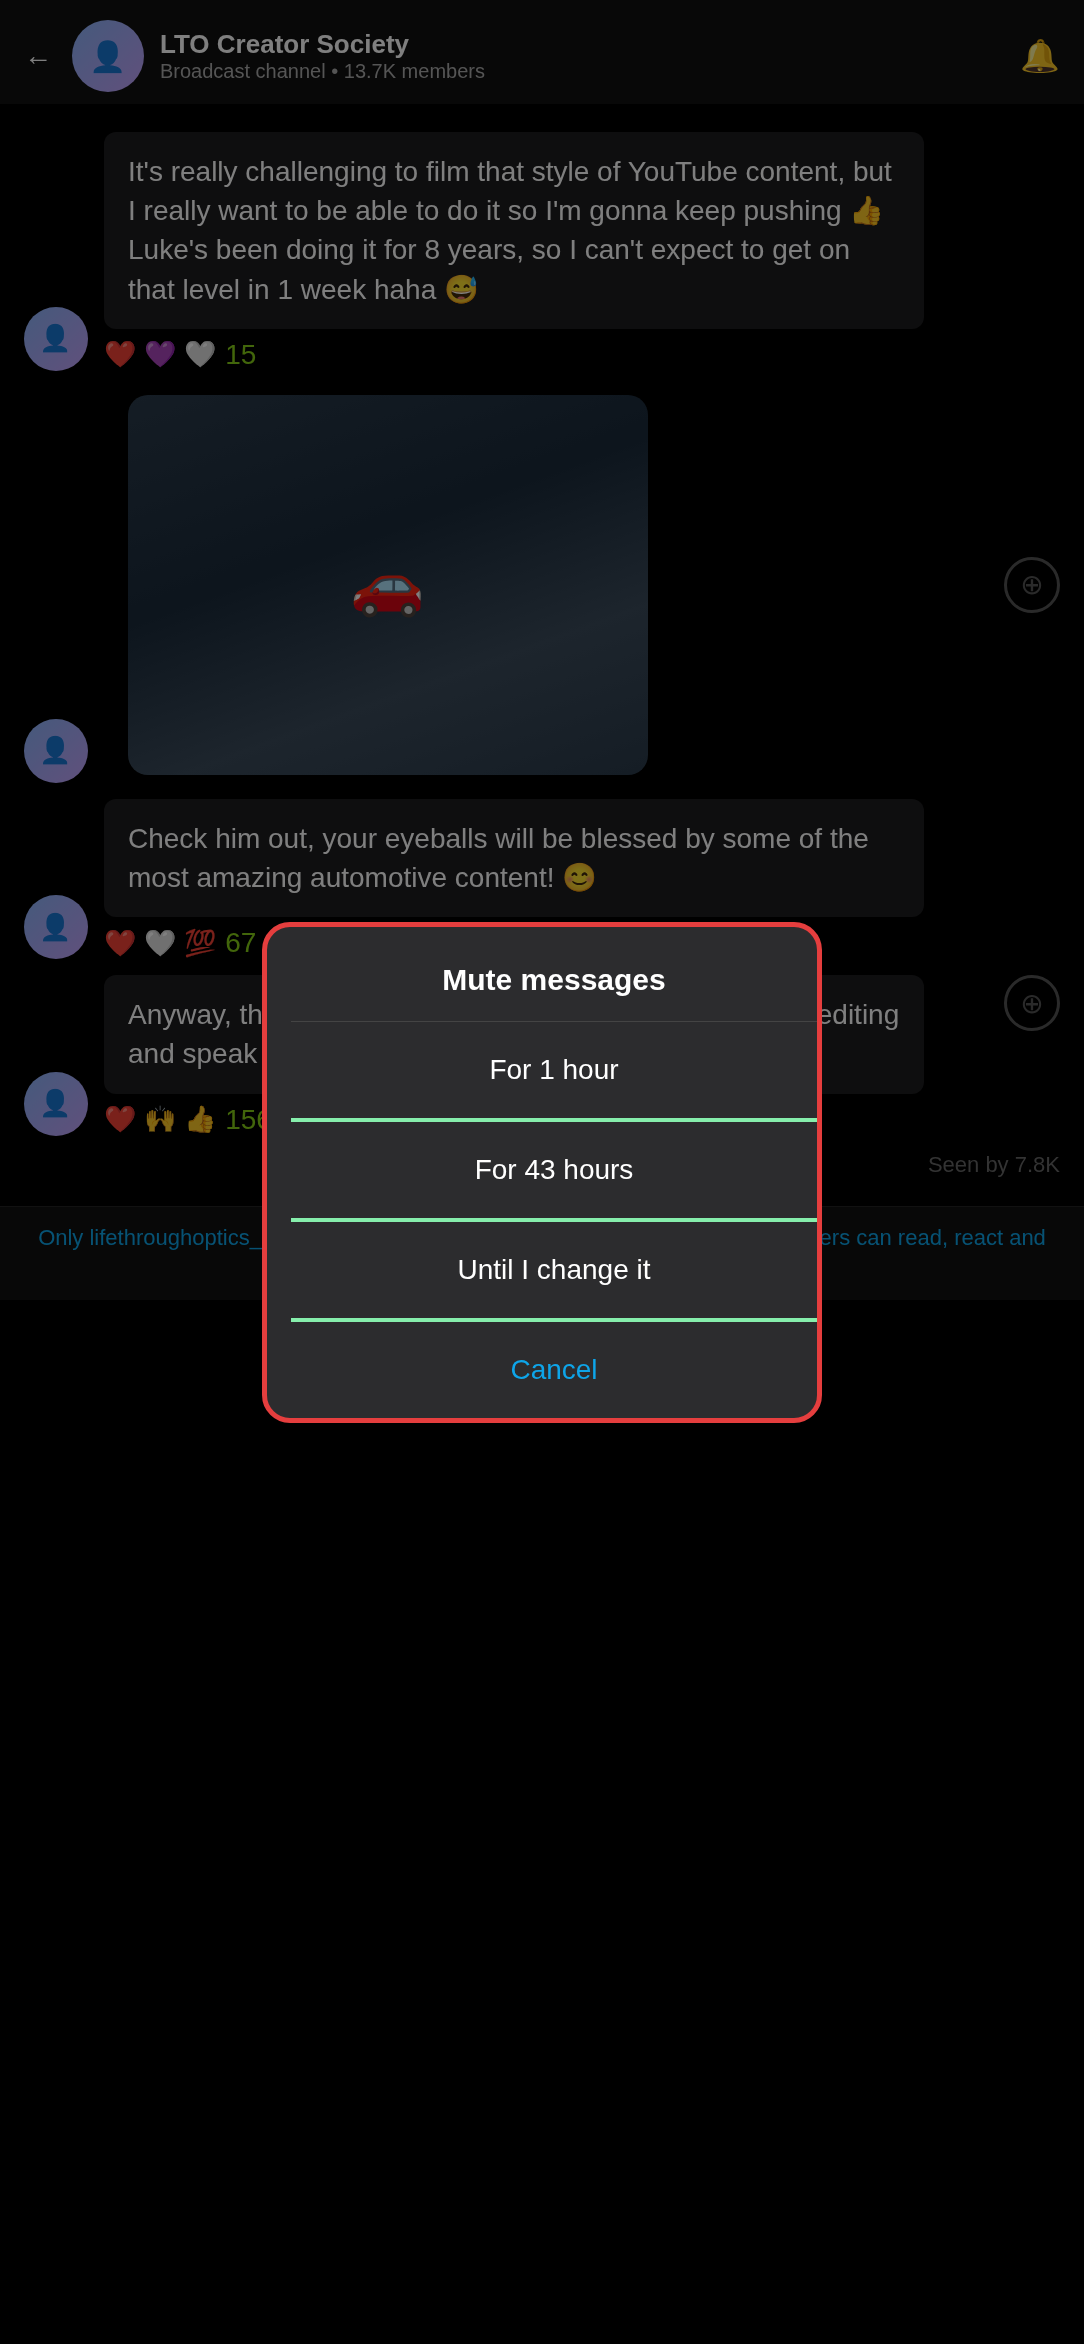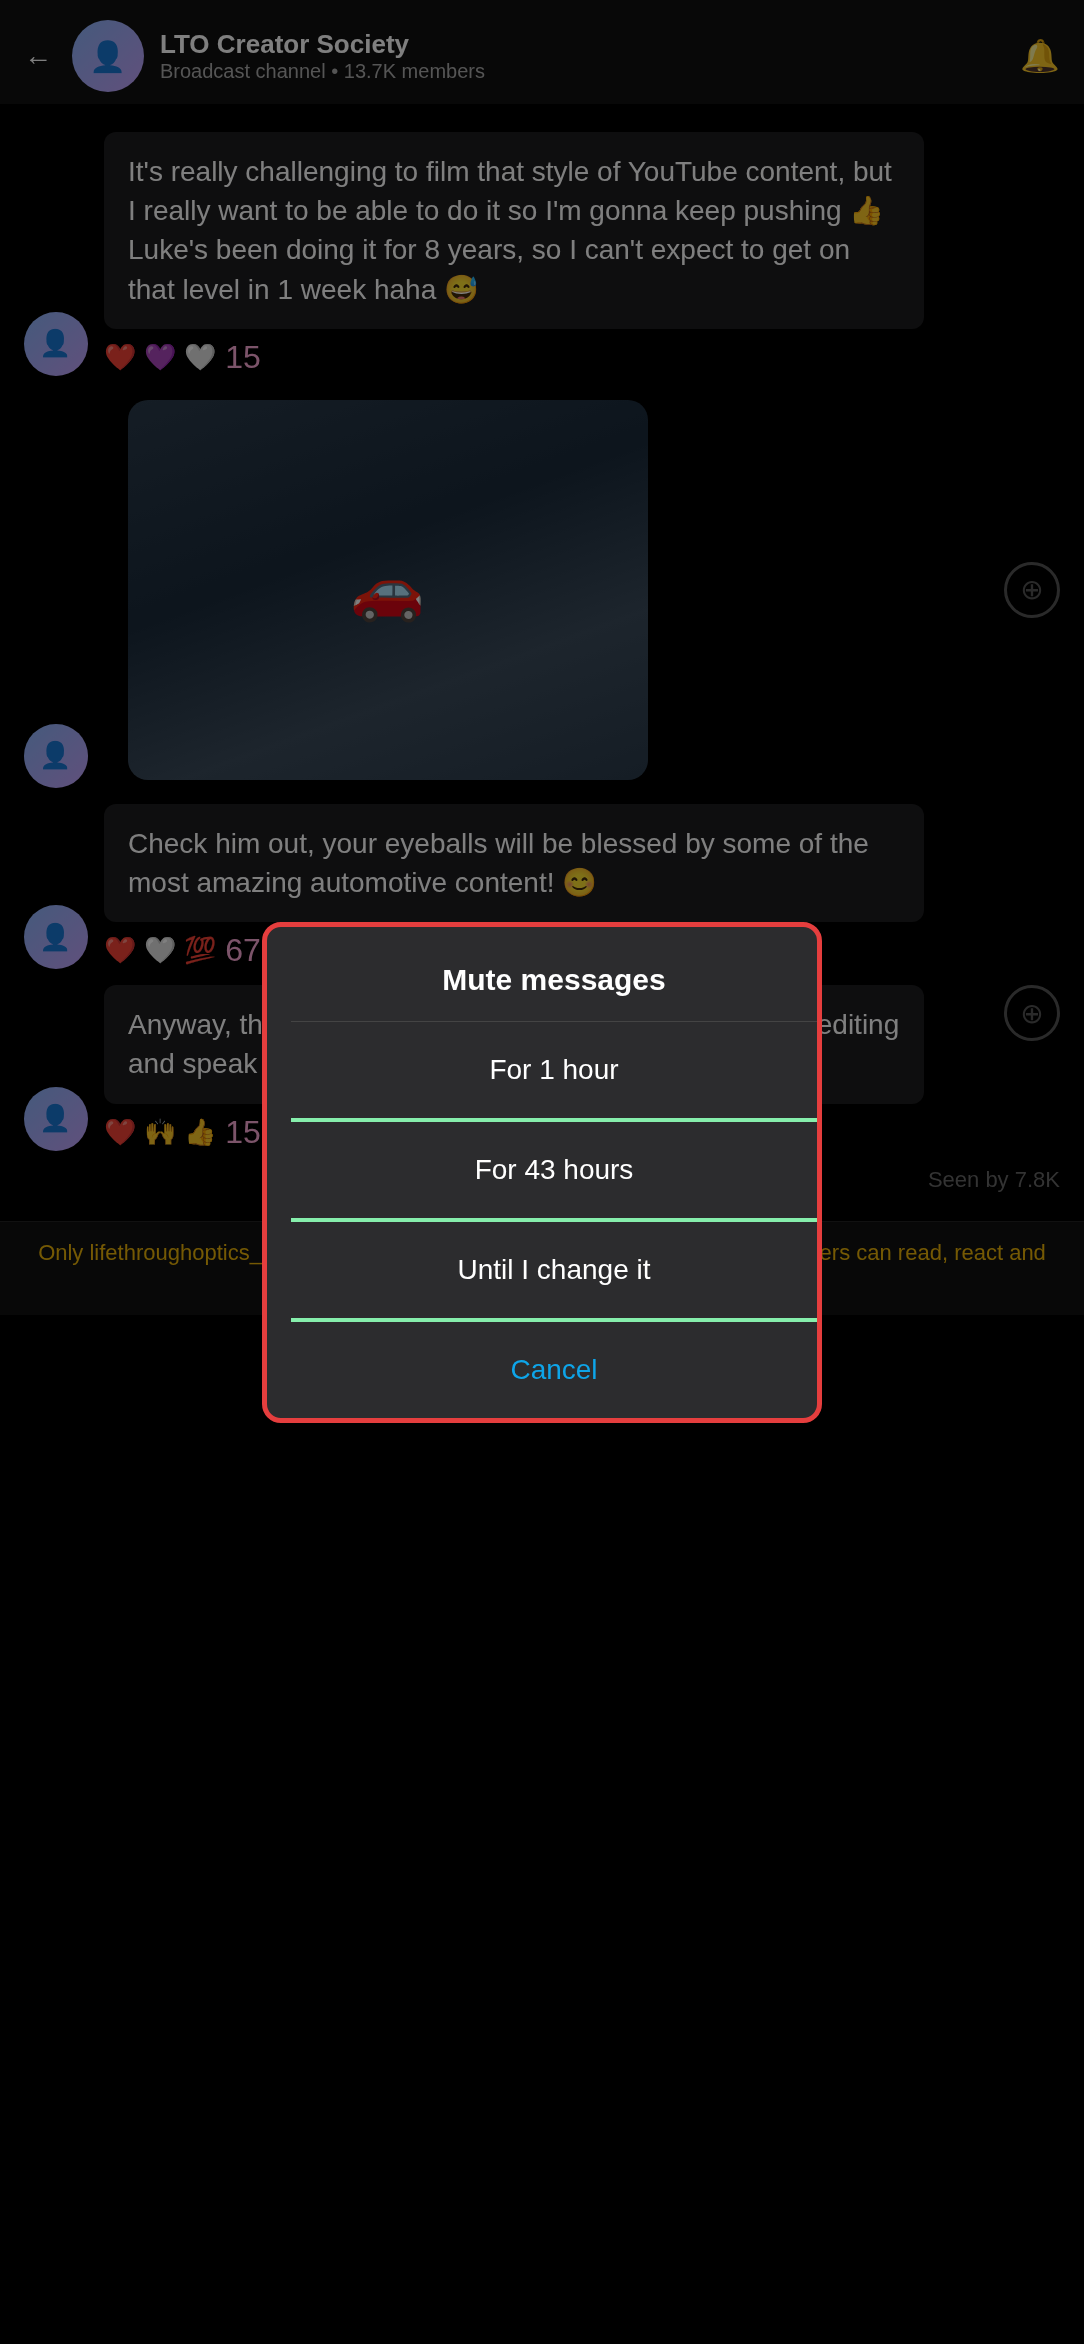--- a/index.html
+++ b/index.html
@@ -105,22 +105,22 @@
 
     .reactions {
       display: flex;
       align-items: center;
       gap: 8px;
       margin-top: 10px;
       font-size: 26px;
     }
 
     .reaction-count {
-      color: #f9a8d4;
-      font-size: 32px;
+      color: #84cc16;
+      font-size: 28px;
       text-align: center;
     }
 
     
     .image-message {
       margin: 8px 24px;
       border-radius: 20px;
       overflow: hidden;
       background: #1c1c1e;
       max-width: 520px;
@@ -167,40 +167,40 @@
       text-align: center;
     }
 
     .bottom-bar-text {
       color: #888;
       font-size: 22px;
       line-height: 1.4;
     }
 
     .bottom-bar-text span {
-      color: #eab308;
+      color: #0ea5e9;
     }
 
     
     .modal-overlay {
       position: absolute;
       top: 0;
       left: 0;
       width: 100%;
       height: 100%;
       background: rgba(0,0,0,0.5);
       display: flex;
       align-items: center;
       justify-content: center;
       z-index: 100;
     }
 
     .modal {
       background: #2c2c2e;
-      border-radius: 19px;
+      border-radius: 28px;
       width: 560px;
       overflow: hidden;
       border: 5px solid #e53e3e;
       padding-left: 24px;
     }
 
     .modal-title {
       text-align: center;
       color: #fff;
       font-size: 30px;

